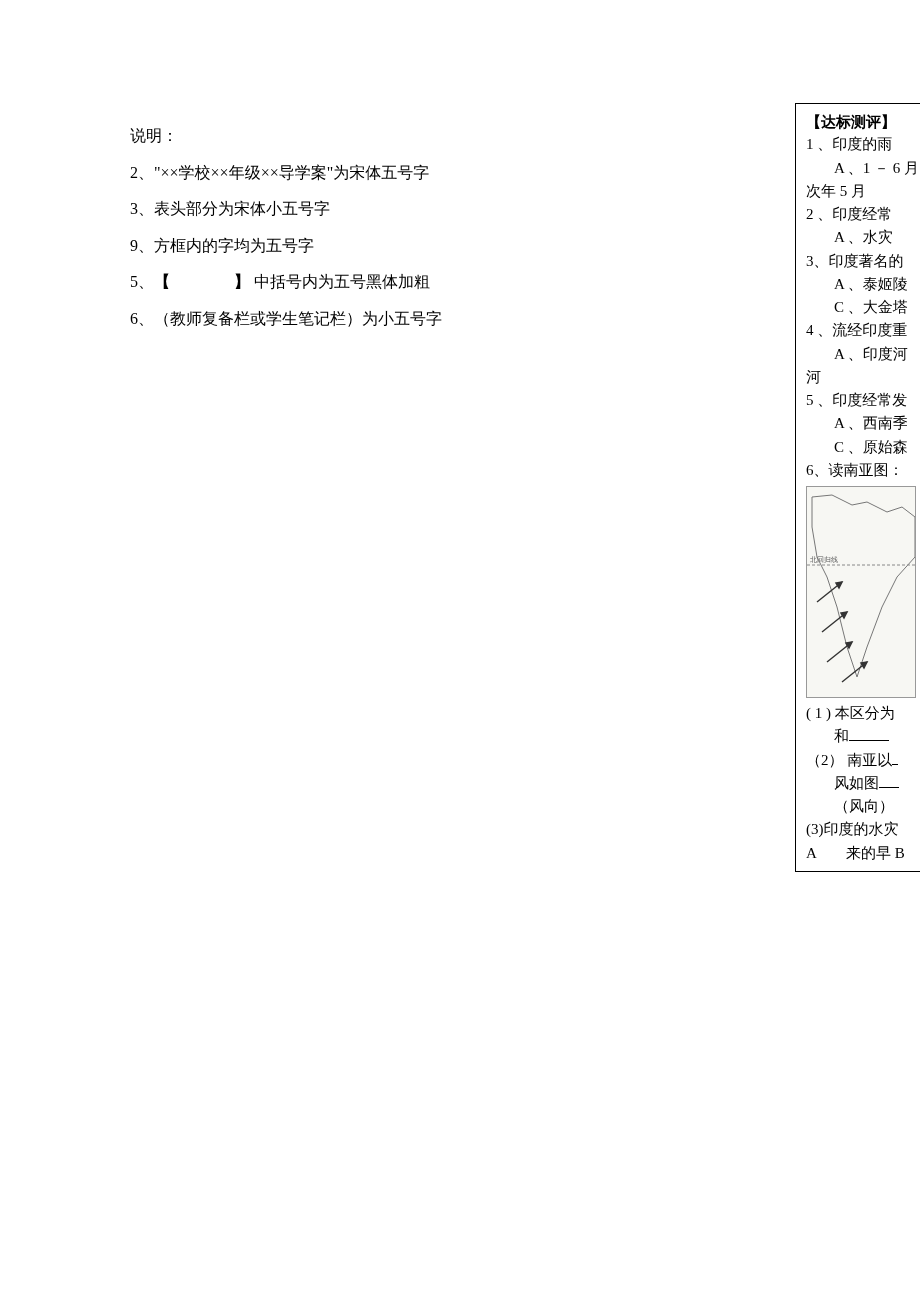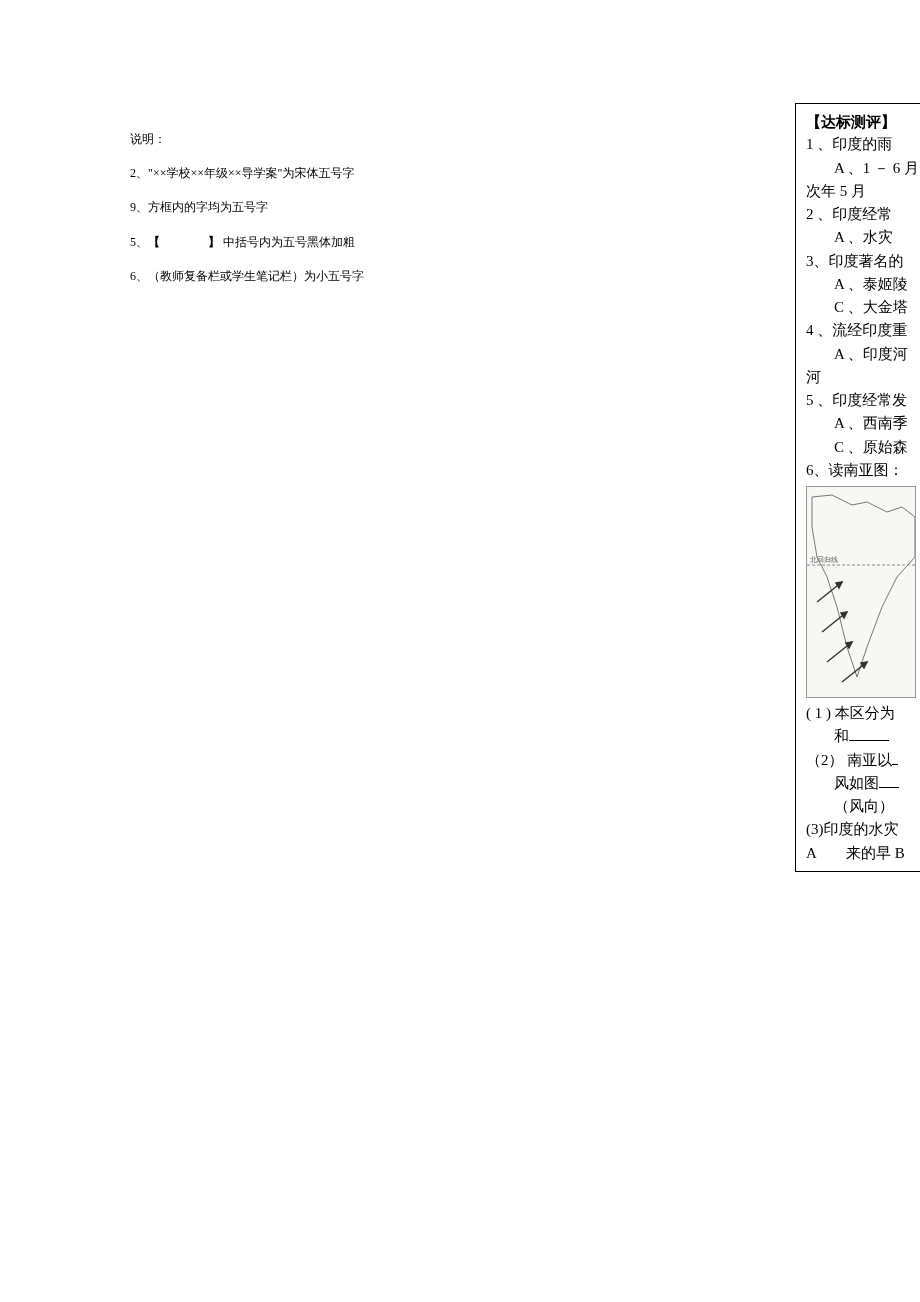--- a/index.html
+++ b/index.html
@@ -12,22 +12,22 @@
     position: relative;
     overflow: hidden;
   }
   .left-column {
     position: absolute;
     left: 130px;
     top: 115px;
     width: 460px;
   }
   .left-column p {
-    margin: 15px 0 11px 0;
-    font-size: 12px;
+    margin: 8px 0 11px 0;
+    font-size: 16px;
     line-height: 1.6;
     color: #000;
   }
   .heading {
     font-size: 16px;
   }
   .bold-bracket {
     font-weight: bold;
     font-family: "SimHei", "黑体", sans-serif;
   }
@@ -77,20 +77,21 @@
     height: 1em;
     vertical-align: baseline;
   }
 </style>
 </head>
 <body>
 
 <div class="left-column">
   <p class="heading">说明：</p>
   <p>2、"××学校××年级××导学案"为宋体五号字</p>
+  <p>3、表头部分为宋体小五号字</p>
   <p>9、方框内的字均为五号字</p>
   <p>5、<span class="bold-bracket">【　　　　】</span> 中括号内为五号黑体加粗</p>
   <p>6、（教师复备栏或学生笔记栏）为小五号字</p>
 </div>
 
 <div class="right-column">
   <div class="line bold-hd">【达标测评】</div>
   <div class="line">1 、印度的雨</div>
   <div class="line indent">A 、1 － 6 月</div>
   <div class="line outdent">次年 5 月</div>

